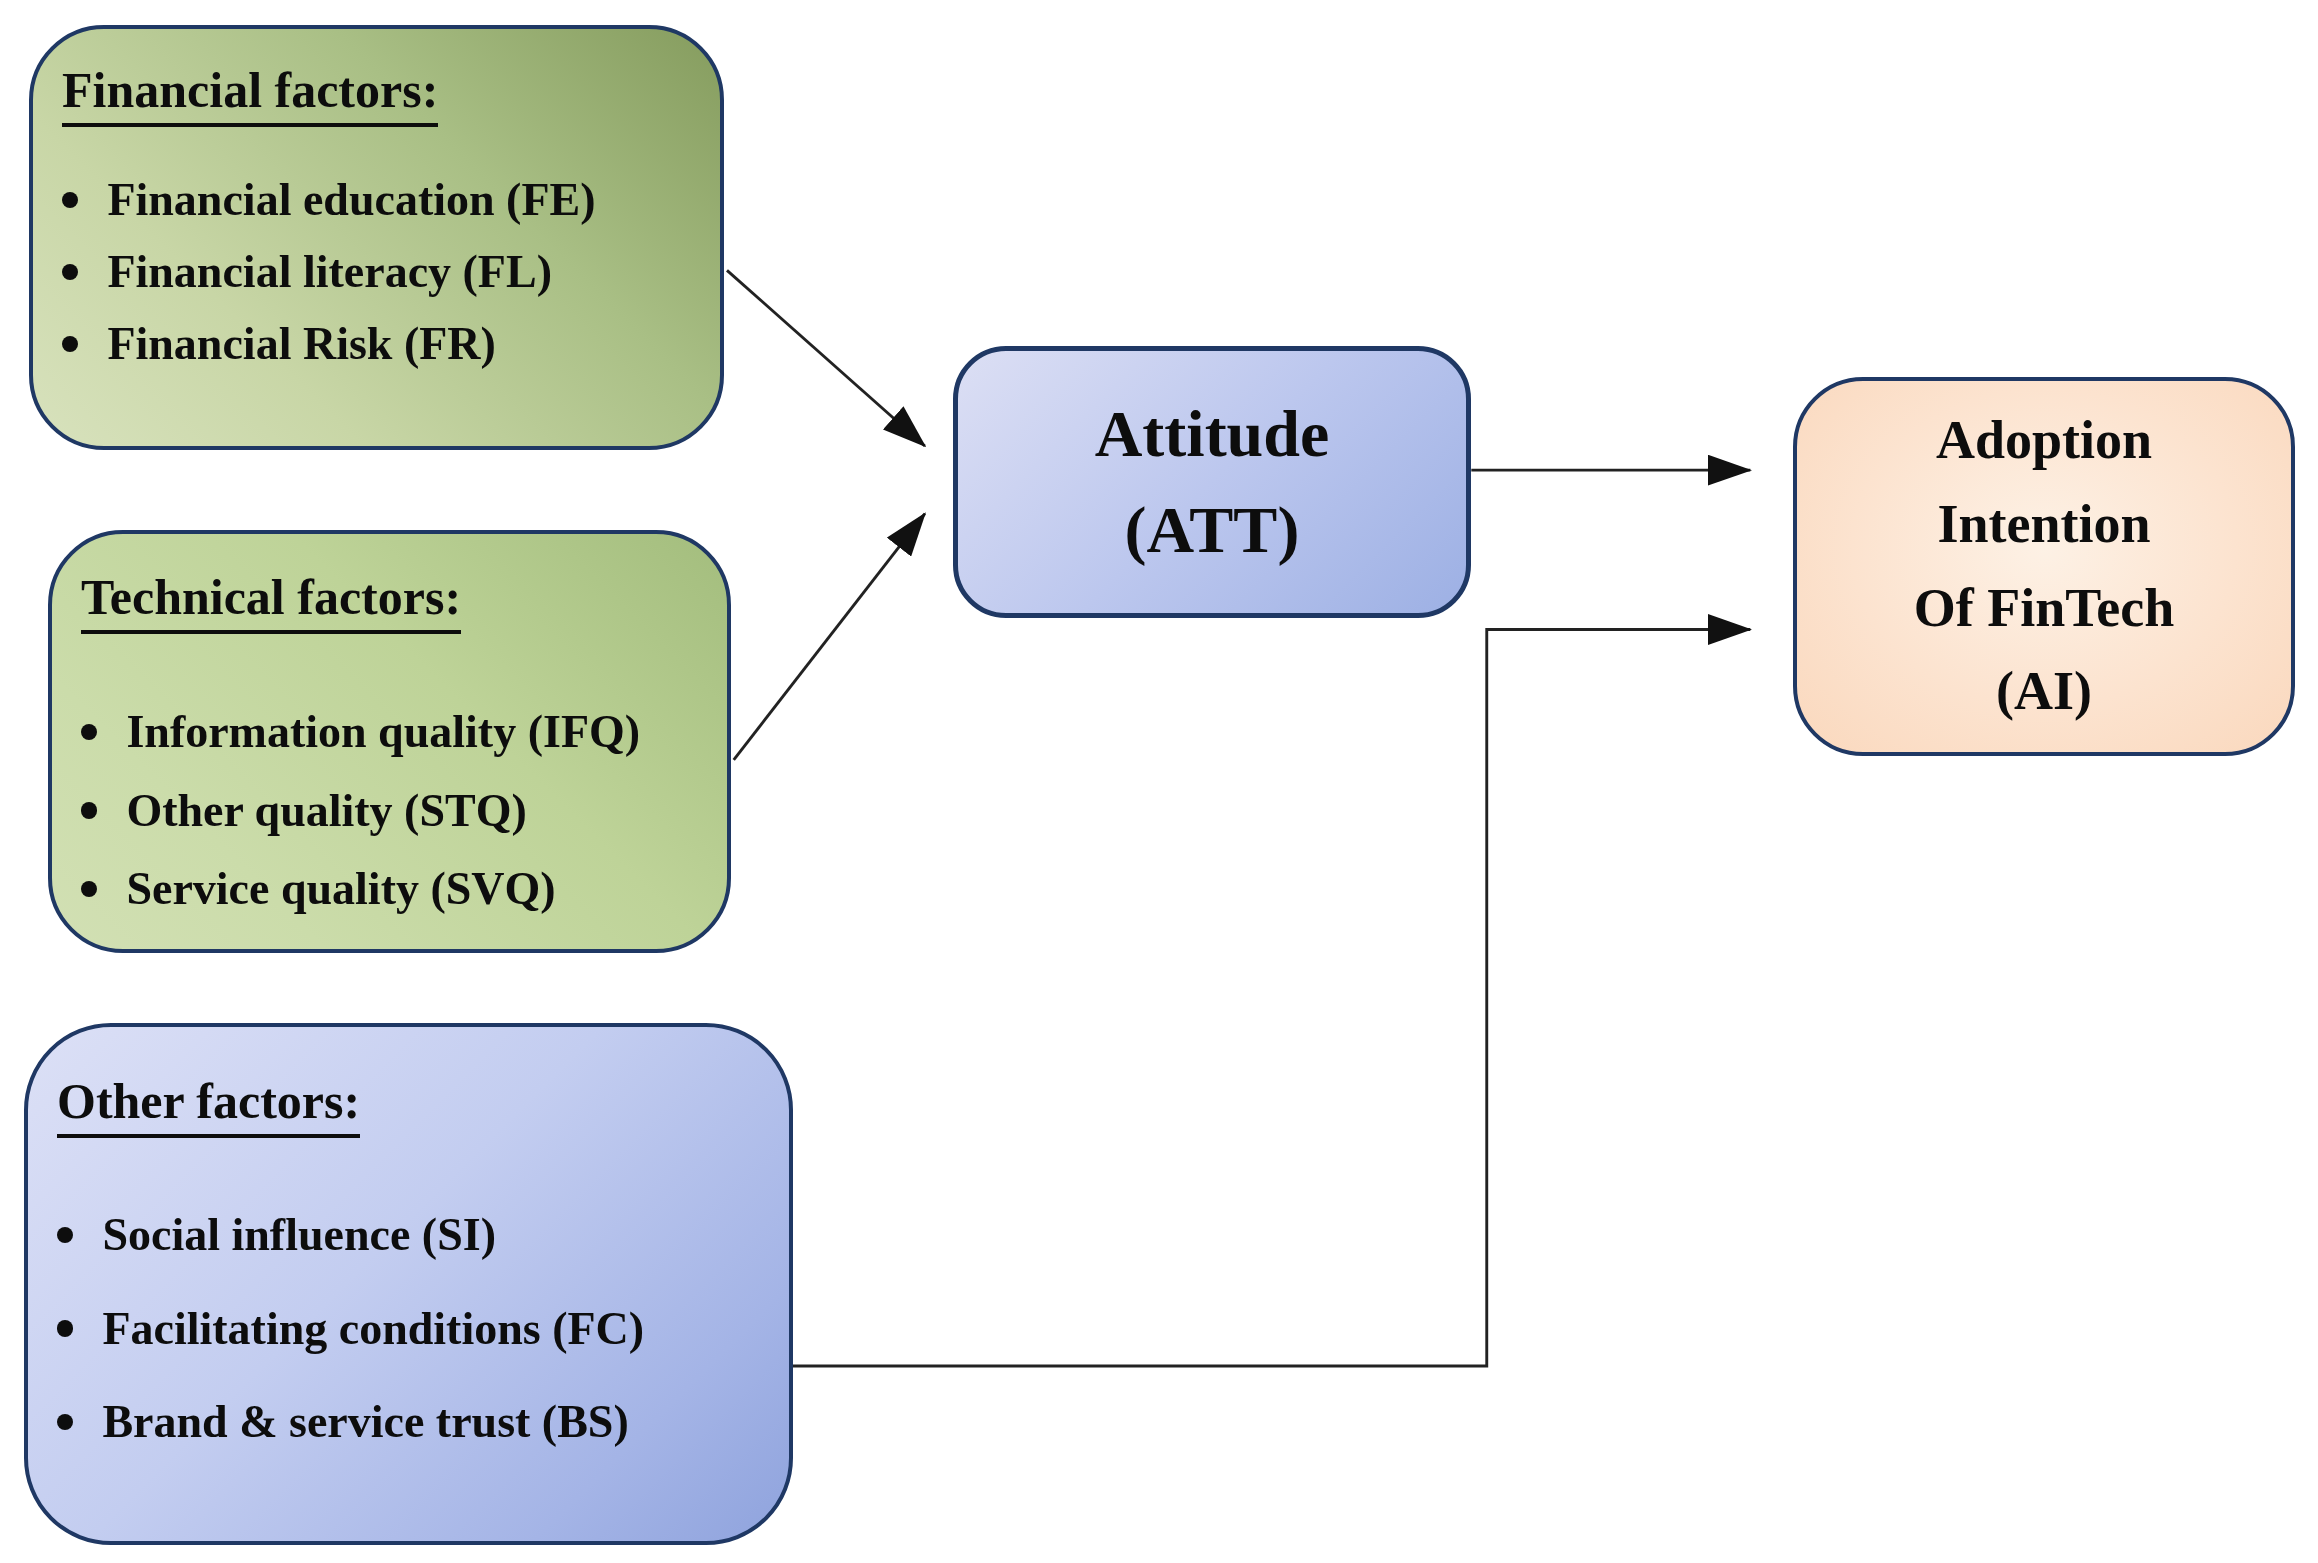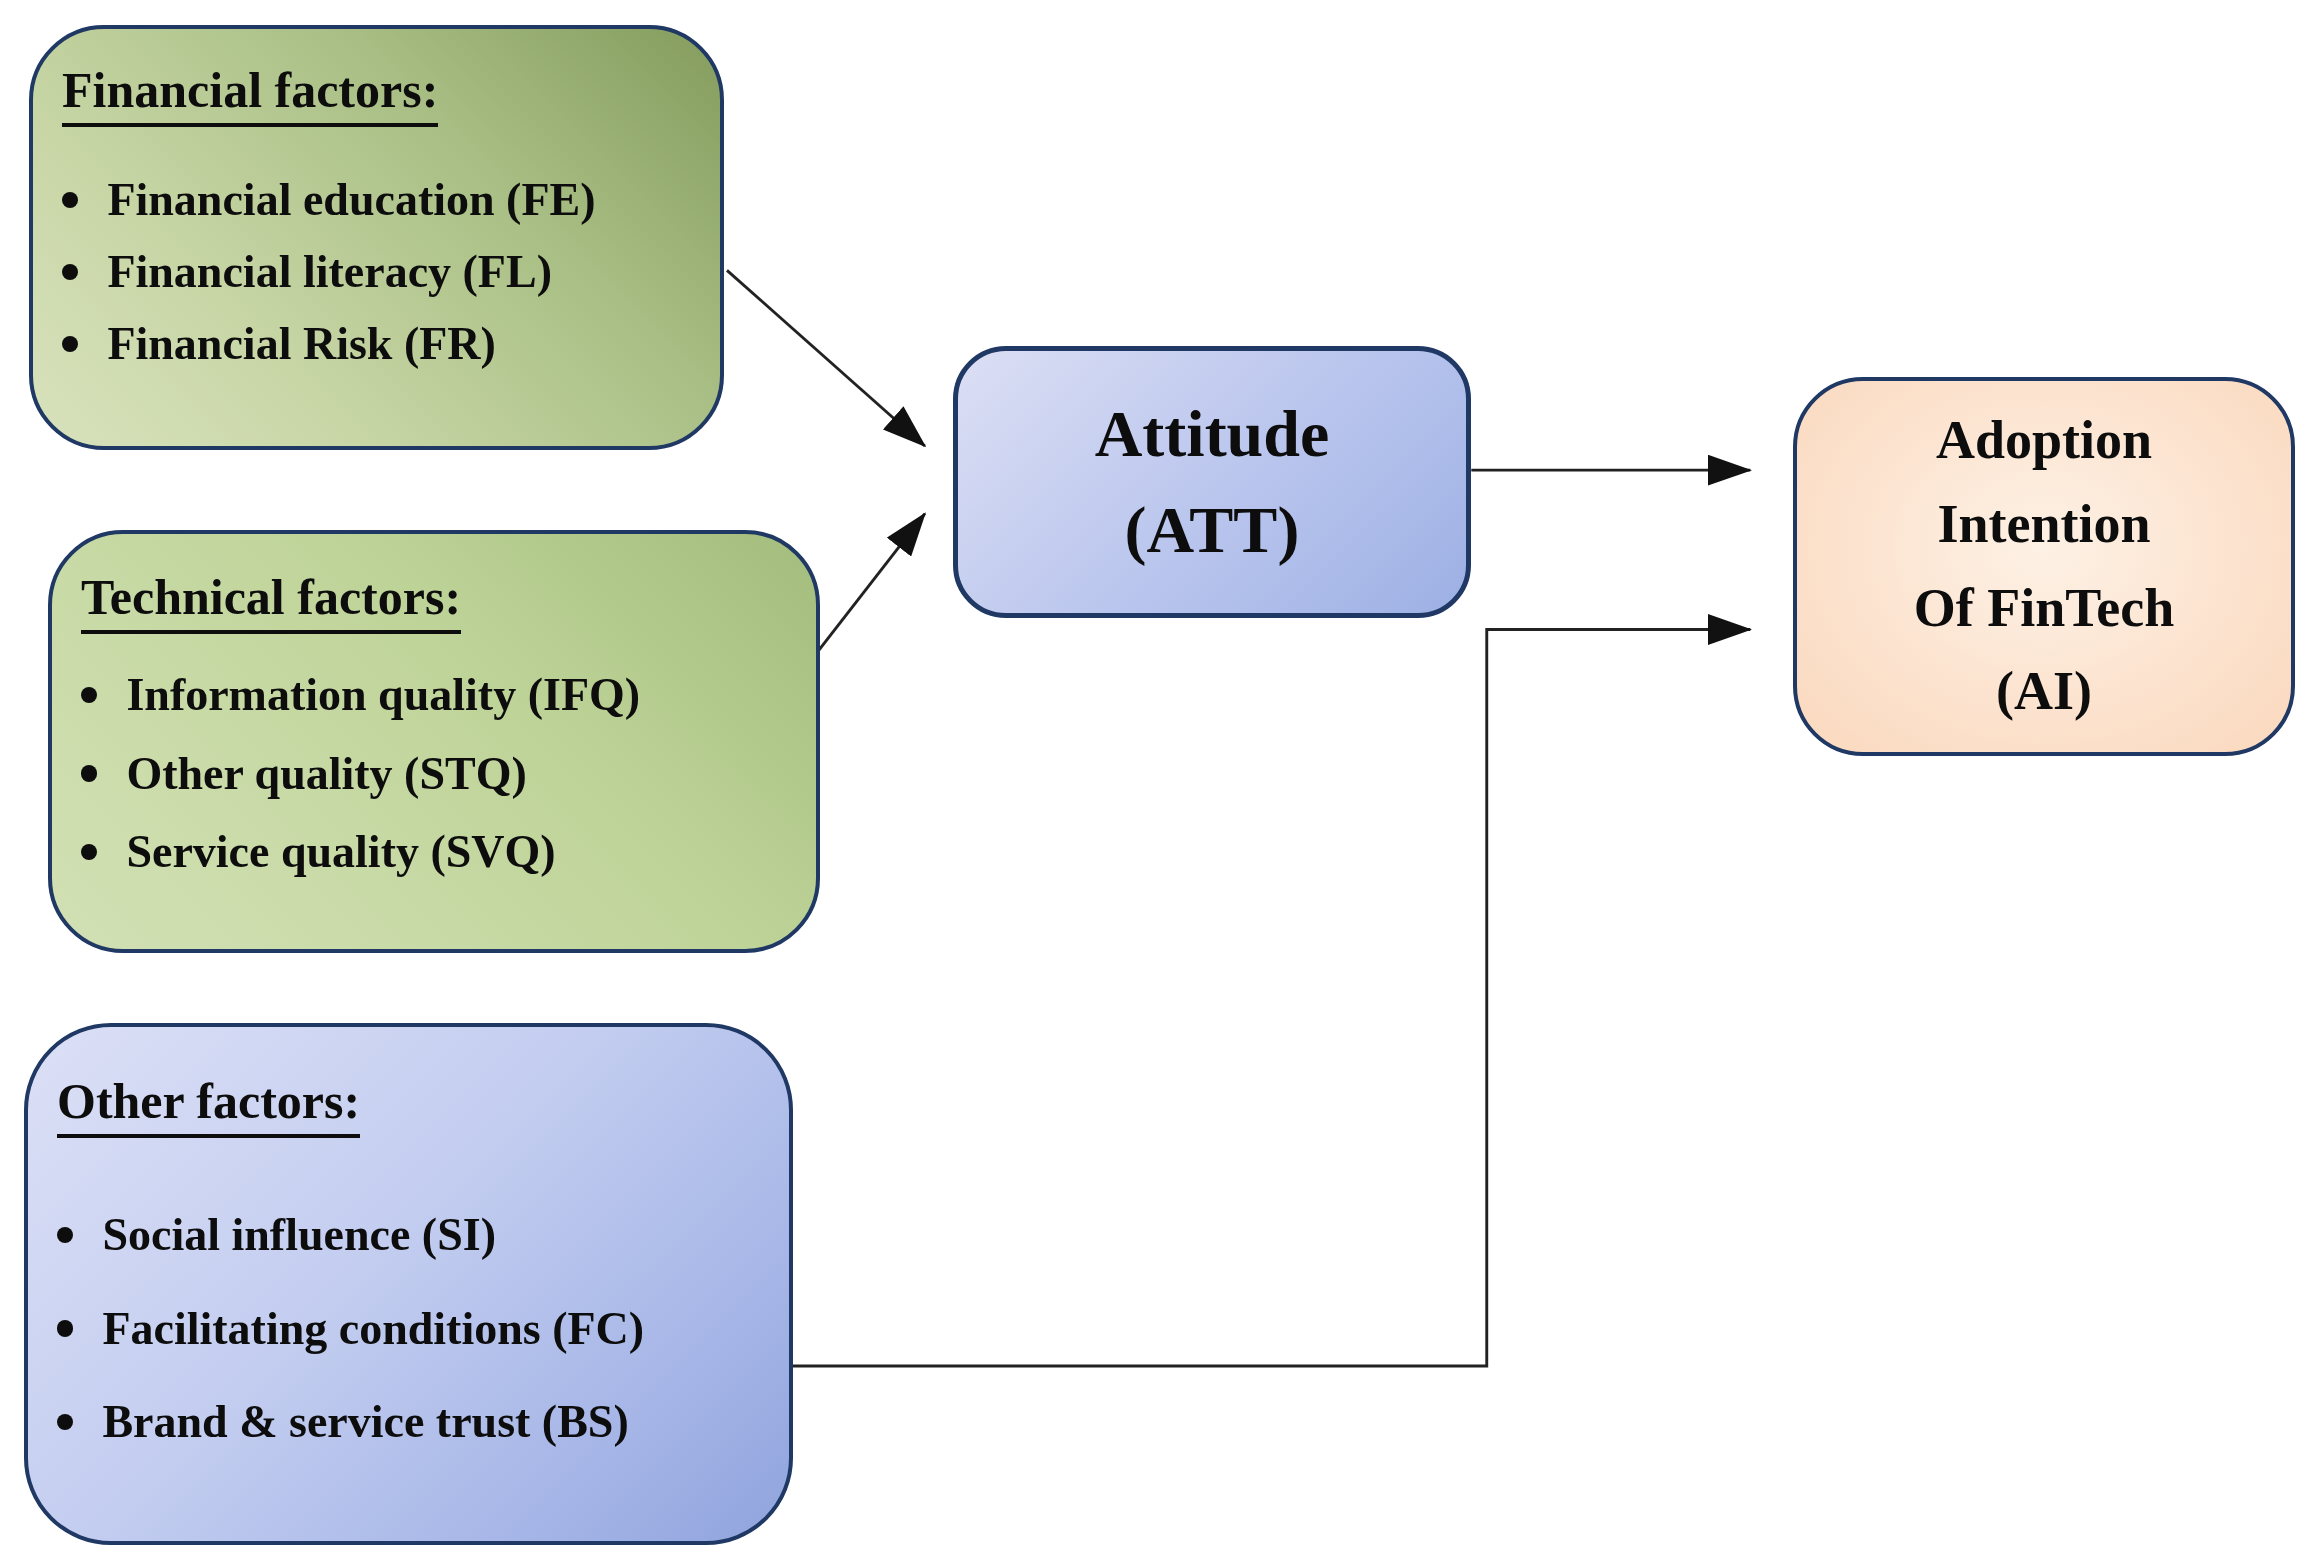--- a/index.html
+++ b/index.html
@@ -63,25 +63,25 @@
   }
   #financial-box {
     left: 29px; top: 25px;
     width: 695px; height: 425px;
     padding: 33px 25px 0 29px;
     background: linear-gradient(225deg, #859c5e 0%, #a9bf85 35%, #c8d6a6 70%, #d8e2bd 100%);
   }
   #financial-box .items { margin-top: 44px; row-gap: 14.5px; text-align: right; }
   #technical-box {
     left: 48px; top: 530px;
-    width: 772px; height: 423px;
+    width: 683px; height: 423px;
     padding: 35px 25px 0 29px;
     background: linear-gradient(225deg, #a3bd7d 0%, #bed398 40%, #cbdcaa 75%, #d2e0b4 100%);
   }
-  #technical-box .items { margin-top: 32px; row-gap: 21px; }
+  #technical-box .items { margin-top: 69px; row-gap: 21px; }
   #other-box {
     left: 24px; top: 1023px;
     width: 769px; height: 522px;
     padding: 46px 23px 0 29px;
     border-radius: 87px;
     background: linear-gradient(135deg, #dce0f6 0%, #c3cdf0 45%, #a4b4e6 80%, #8fa3dd 100%);
   }
   #other-box .items { margin-top: 68px; row-gap: 36px; }
   
   .label-node {

